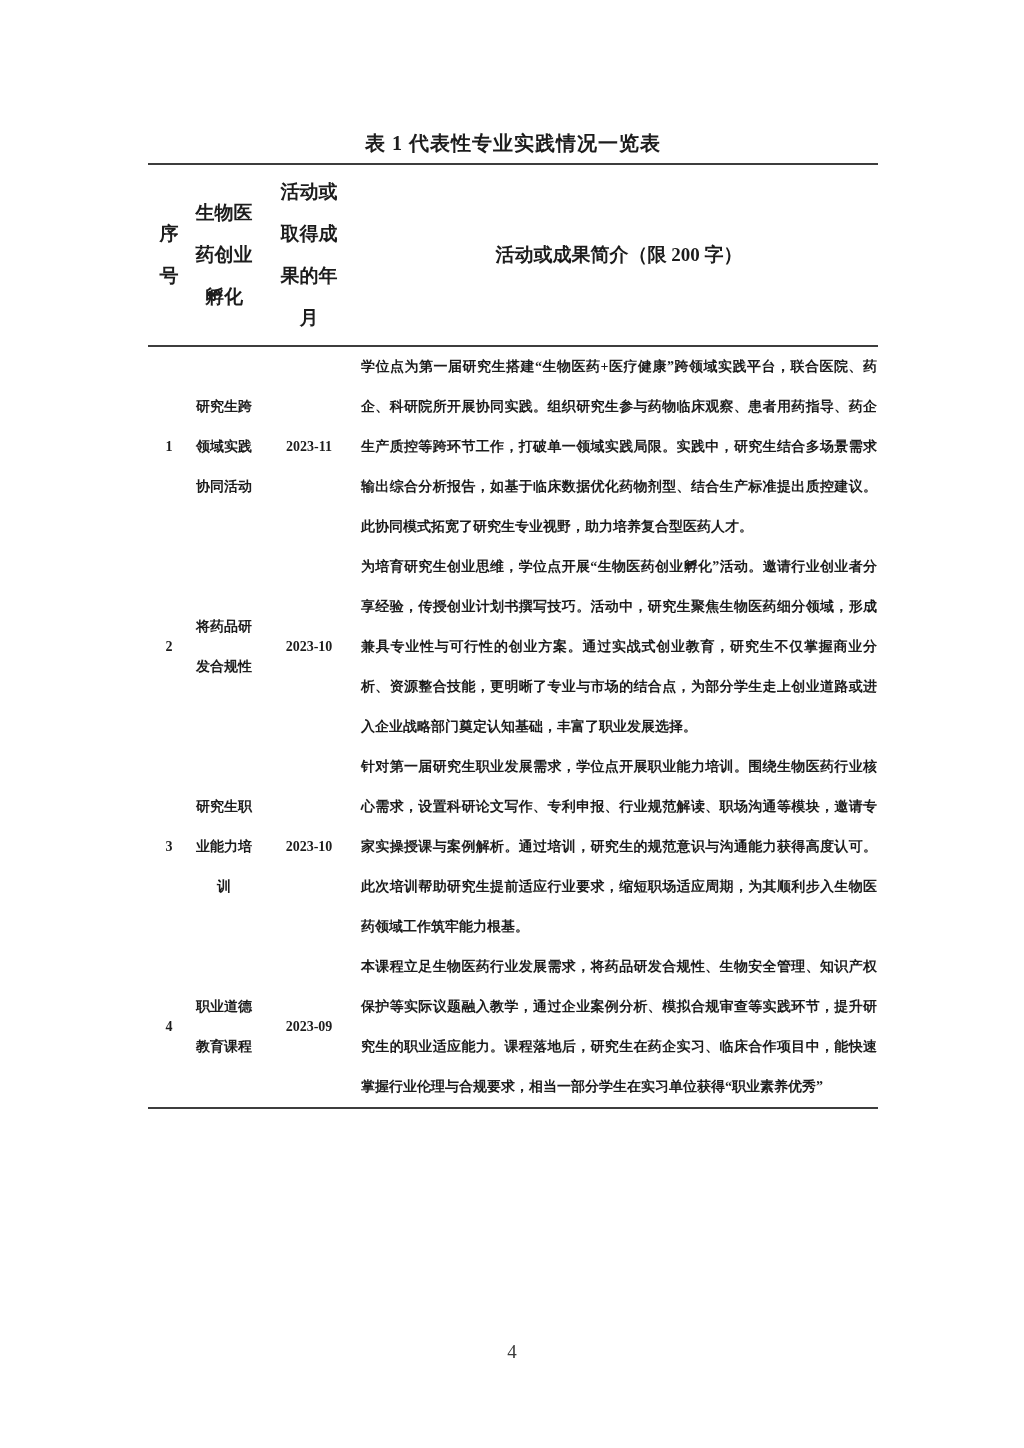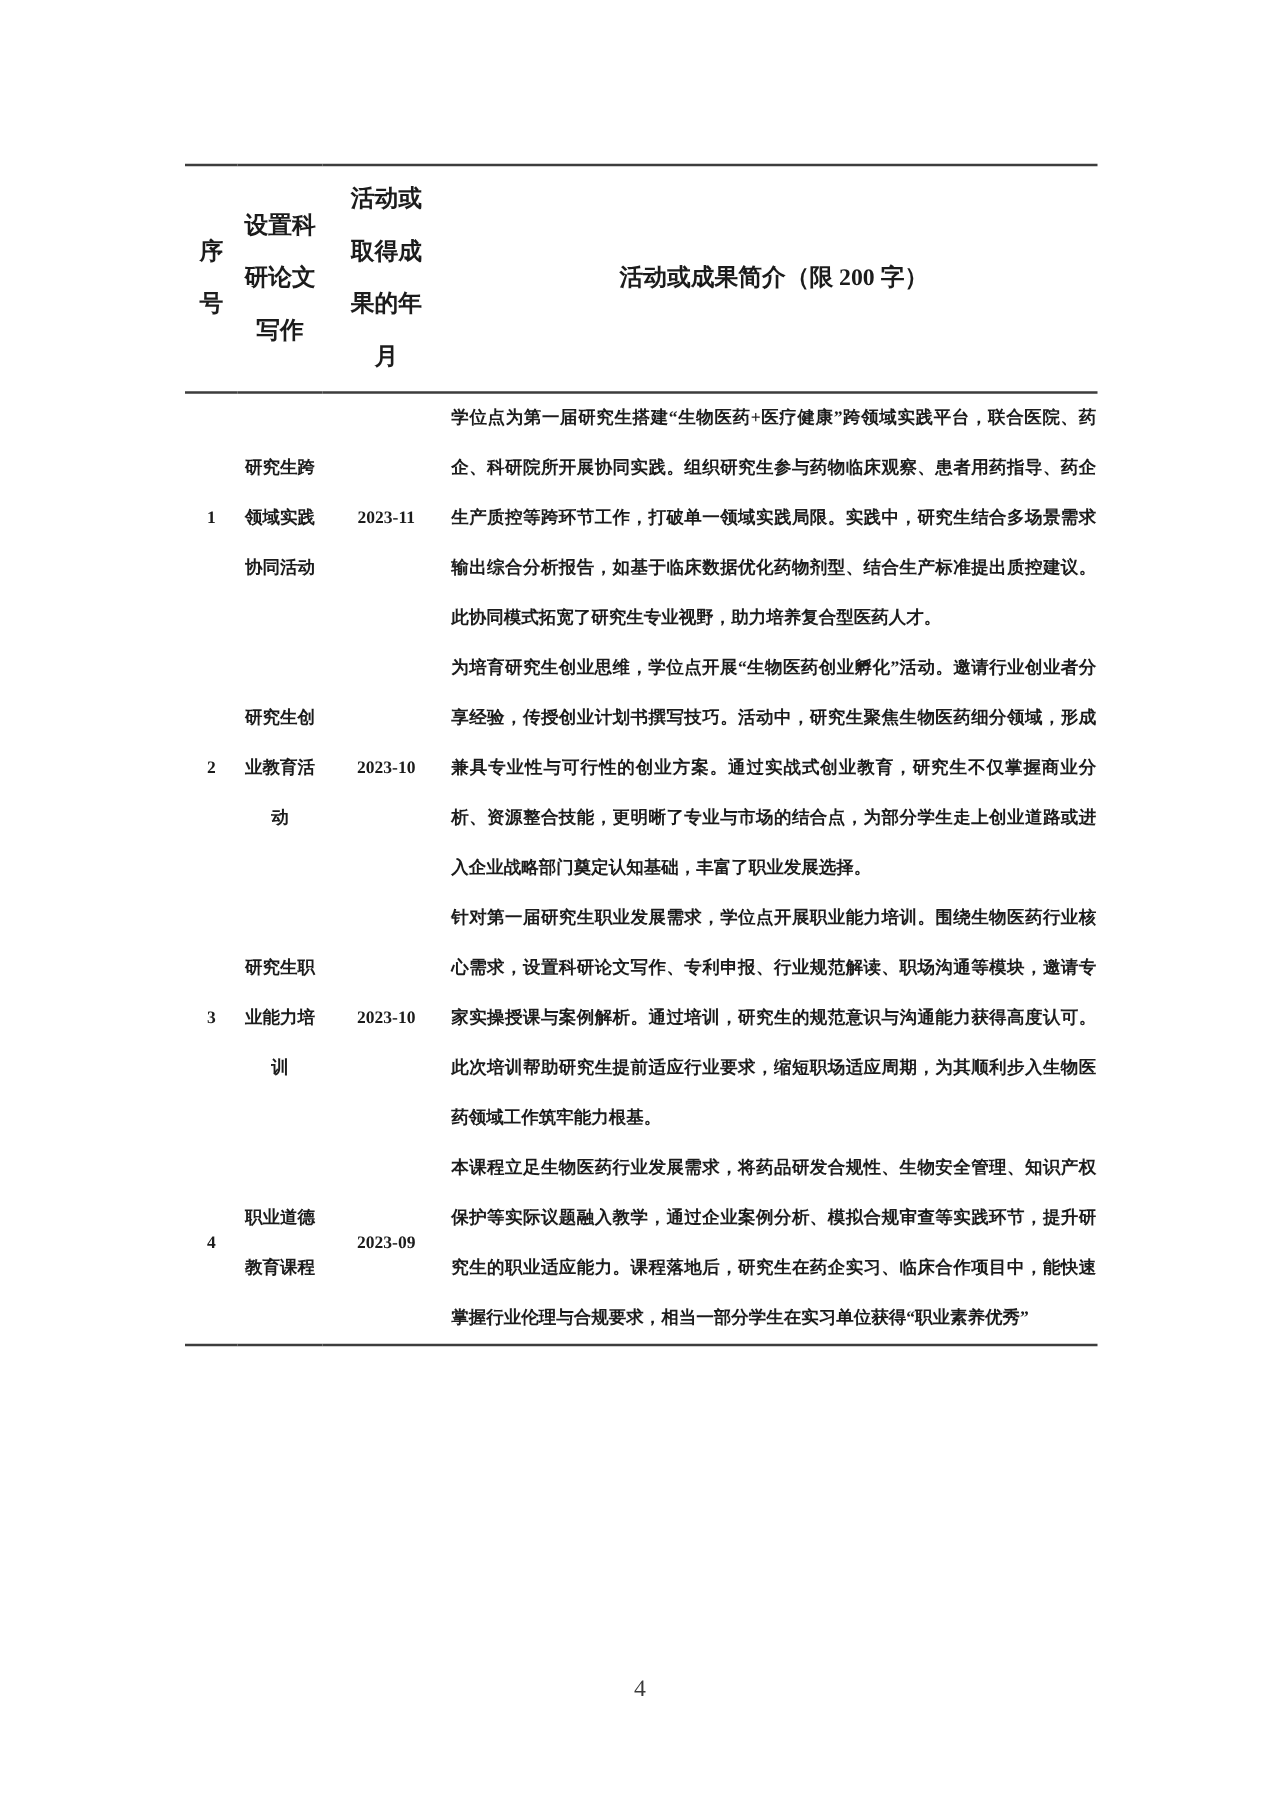--- a/index.html
+++ b/index.html
@@ -90,35 +90,36 @@
     font-size: 19px;
     color: #3a3a3a;
   }
 </style>
 </head>
 <body>
 
 <div class="page">
   <div class="content">
 
+    <div class="doc-title">表 1 代表性专业实践情况一览表</div>
 
     <table class="practice-table">
       <colgroup>
         <col class="col-seq">
         <col class="col-name">
         <col class="col-date">
         <col class="col-desc">
       </colgroup>
       <thead>
         <tr>
           <th>
             <span class="wrap-1">序号</span>
           </th>
           <th>
-            <span class="wrap-3">设置科研论文写作</span>
+            <span class="wrap-3">生物医药创业孵化</span>
           </th>
           <th>
             <span class="wrap-3">活动或取得成果的年月</span>
           </th>
           <th>
             <span>活动或成果简介（限 200 字）</span>
           </th>
         </tr>
       </thead>
       <tbody>
@@ -126,21 +127,21 @@
     <td class="cell-seq">1</td>
     <td class="cell-name">
       <span class="wrap-3">研究生跨领域实践协同活动</span>
     </td>
     <td class="cell-date">2023-11</td>
     <td class="cell-desc">学位点为第一届研究生搭建“生物医药+医疗健康”跨领域实践平台，联合医院、药企、科研院所开展协同实践。组织研究生参与药物临床观察、患者用药指导、药企生产质控等跨环节工作，打破单一领域实践局限。实践中，研究生结合多场景需求输出综合分析报告，如基于临床数据优化药物剂型、结合生产标准提出质控建议。此协同模式拓宽了研究生专业视野，助力培养复合型医药人才。</td>
   </tr>
           <tr>
     <td class="cell-seq">2</td>
     <td class="cell-name">
-      <span class="wrap-3">研究生创业教育活动</span>
+      <span class="wrap-3">将药品研发合规性</span>
     </td>
     <td class="cell-date">2023-10</td>
     <td class="cell-desc">为培育研究生创业思维，学位点开展“生物医药创业孵化”活动。邀请行业创业者分享经验，传授创业计划书撰写技巧。活动中，研究生聚焦生物医药细分领域，形成兼具专业性与可行性的创业方案。通过实战式创业教育，研究生不仅掌握商业分析、资源整合技能，更明晰了专业与市场的结合点，为部分学生走上创业道路或进入企业战略部门奠定认知基础，丰富了职业发展选择。</td>
   </tr>
           <tr>
     <td class="cell-seq">3</td>
     <td class="cell-name">
       <span class="wrap-3">研究生职业能力培训</span>
     </td>
     <td class="cell-date">2023-10</td>

